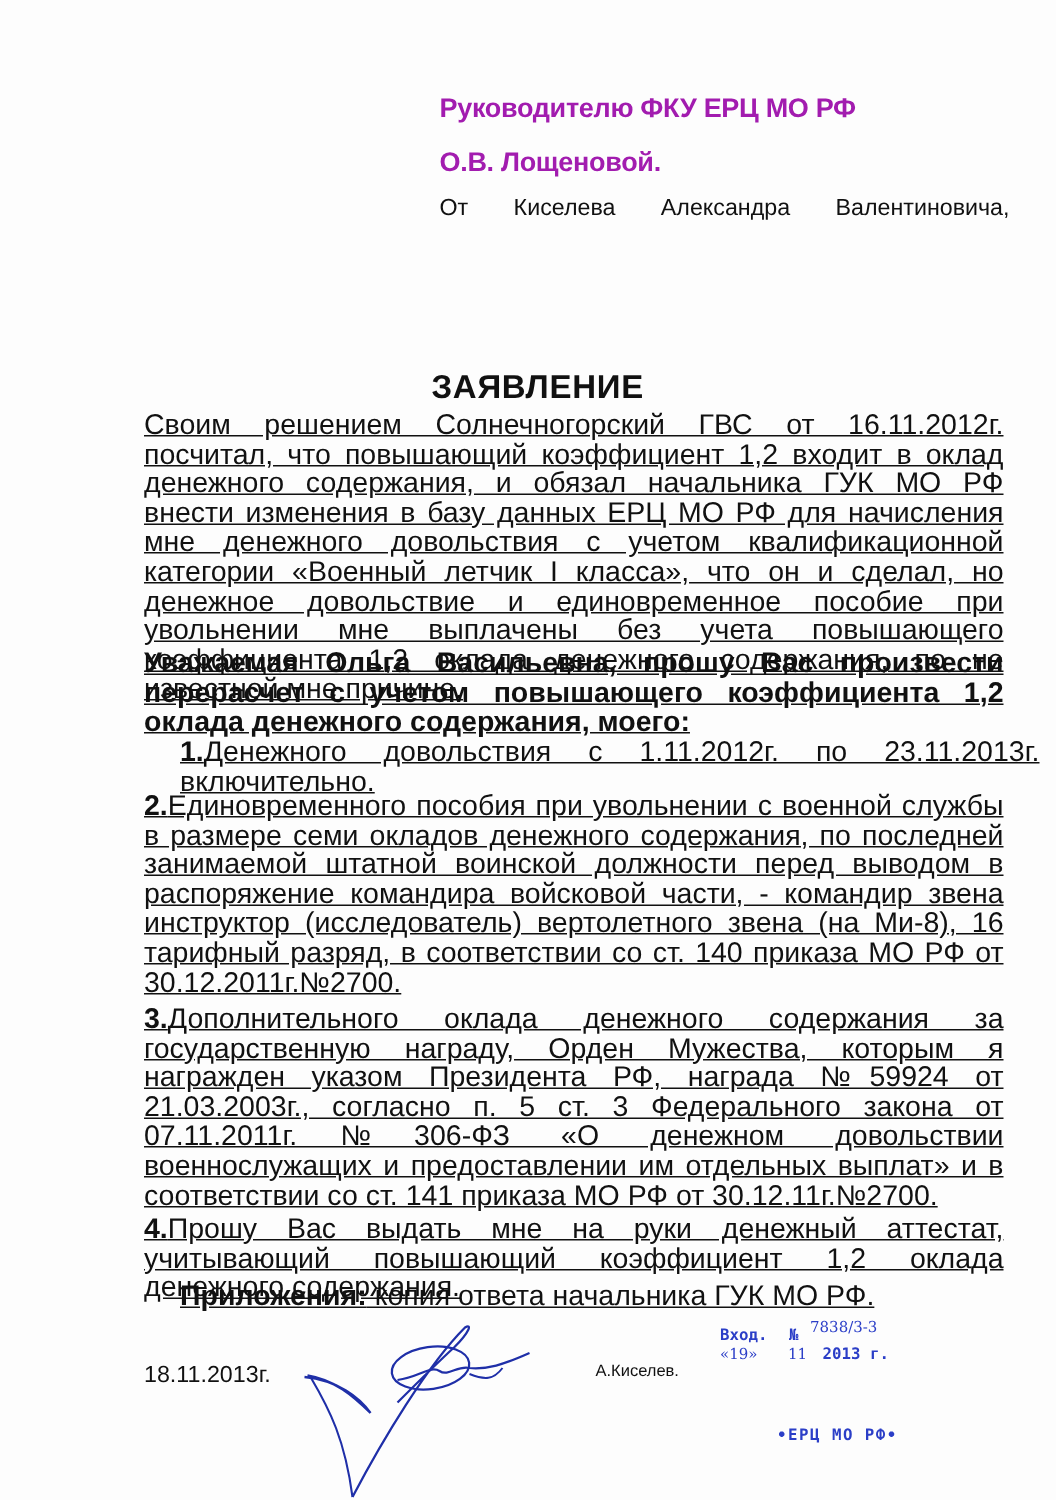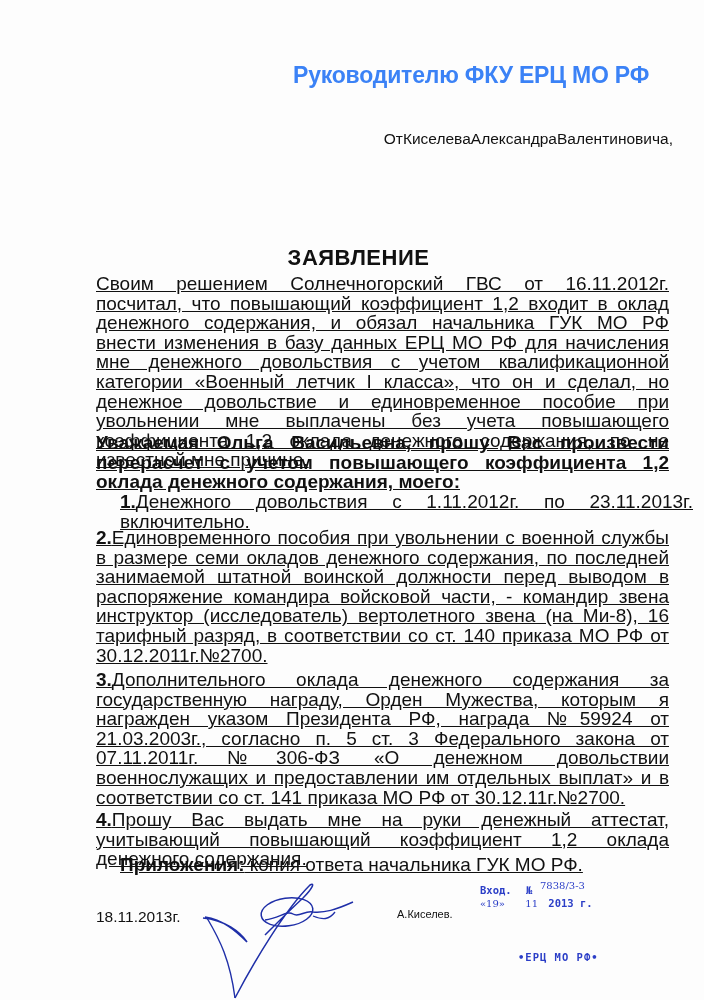--- a/index.html
+++ b/index.html
@@ -1,23 +1,23 @@
 <!DOCTYPE html>
 <html><head>
 <meta charset="utf-8">
 <style>
   html, body { margin:0; padding:0; background:#ffffff; }
   body { width:704px; height:1000px; position:relative; overflow:hidden;
          font-family:"Liberation Sans", sans-serif; color:#111; }
   .page { position:absolute; left:0; top:0; width:704px; height:1000px; background:#fdfdfd; }
-  .addressee { position:absolute; left:293px; font-weight:bold; font-size:23px; color:#3b82f6; letter-spacing:-0.2px; }
+  .addressee { position:absolute; left:293px; font-weight:bold; font-size:18px; color:#a21caf; letter-spacing:-0.2px; }
   .a1 { top:62px; }
   .a2 { top:98px; }
   .from { position:absolute; left:293px; top:130px; width:380px; font-size:15.5px;
-          display:flex; justify-content:flex-end; }
+          display:flex; justify-content:space-between; }
   .title { position:absolute; left:0; width:704px; top:245px; text-align:center; font-weight:bold;
            font-size:22px; letter-spacing:0.5px; padding-left:13px; box-sizing:border-box; }
   .body { position:absolute; left:96px; width:573px; font-size:19px; line-height:19.6px;
           text-align:justify; text-align-last:auto;text-decoration:underline; }
   .p1 { top:274px; }
   .p2 { top:433px; font-weight:bold; }
   .p3 { top:492px; }
   .p4 { top:528px; }
   .p5 { top:670px; }
   .p6 { top:810px; }
@@ -34,20 +34,21 @@
   .stamp .row1 .no { position:absolute; left:60px; top:-4px; }
   .stamp .row2 { position:absolute; left:0; top:19px; white-space:nowrap; }
   .stamp .row3 { position:absolute; left:38px; top:33px; white-space:nowrap; letter-spacing:1px;margin-top:40px; }
 </style>
 </head>
 <body>
 
 <div class="page">
 
   <div class="addressee a1">Руководителю ФКУ  ЕРЦ МО РФ</div>
+  <div class="addressee a2">О.В. Лощеновой.</div>
   <div class="from">
     <span>От</span>
     <span>Киселева</span>
     <span>Александра</span>
     <span>Валентиновича,</span>
   </div>
 
   <div class="title">ЗАЯВЛЕНИЕ</div>
 
   <div class="body p1">Своим решением Солнечногорский ГВС от 16.11.2012г. посчитал, что повышающий коэффициент 1,2 входит в оклад денежного содержания, и обязал начальника ГУК МО РФ внести изменения в базу данных ЕРЦ МО РФ для начисления мне денежного довольствия с учетом квалификационной категории «Военный летчик I класса», что он и сделал, но денежное довольствие и единовременное пособие при увольнении мне выплачены без учета повышающего коэффициента 1,2 оклада денежного содержания, по не известной мне причине.</div>

